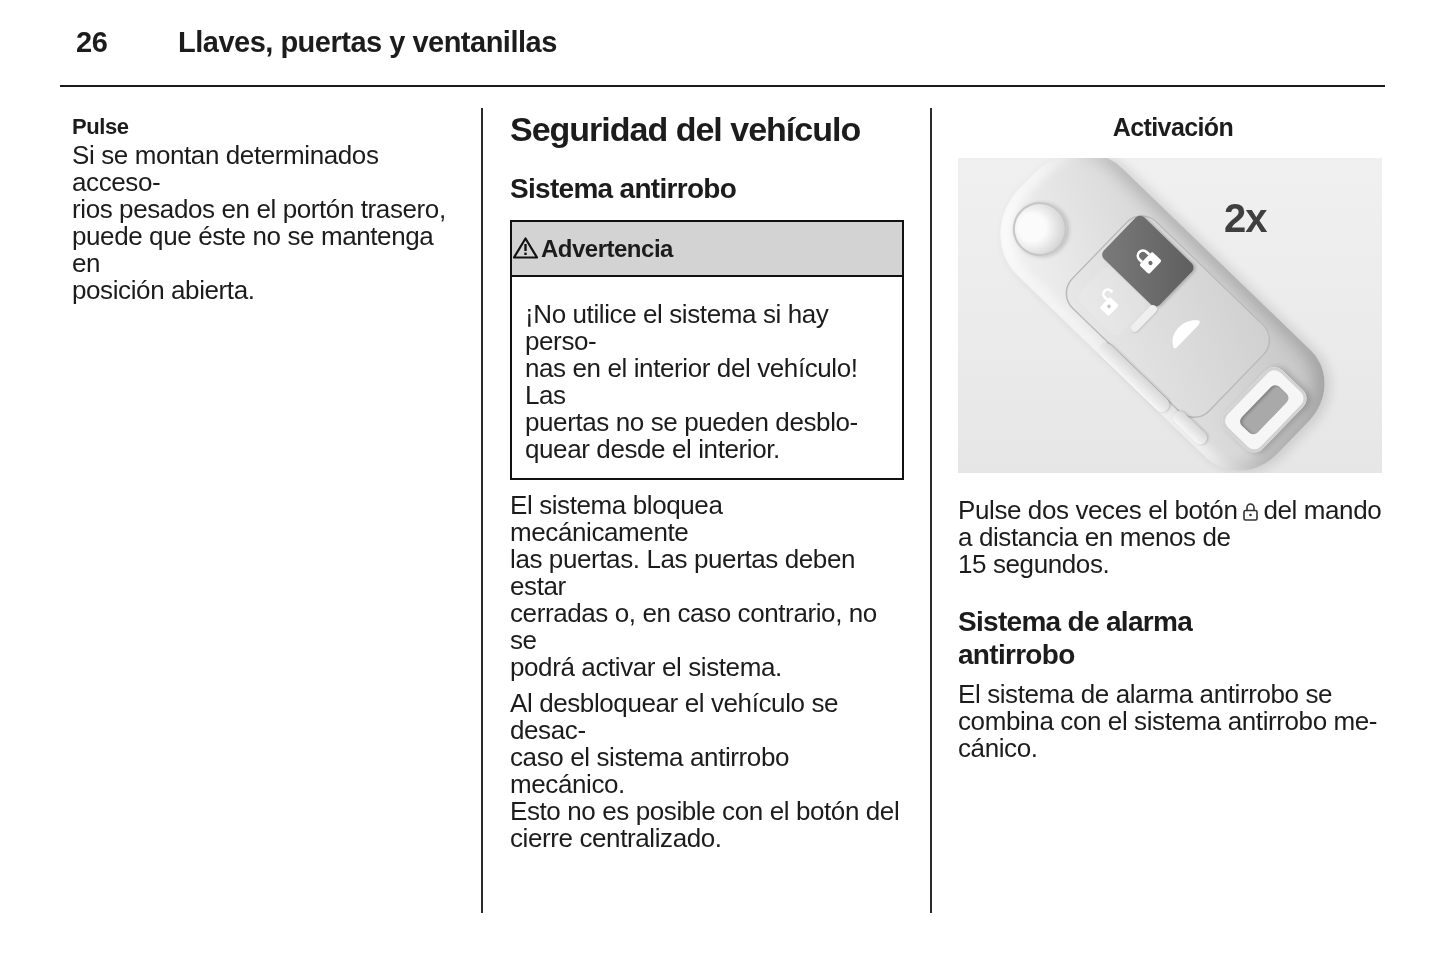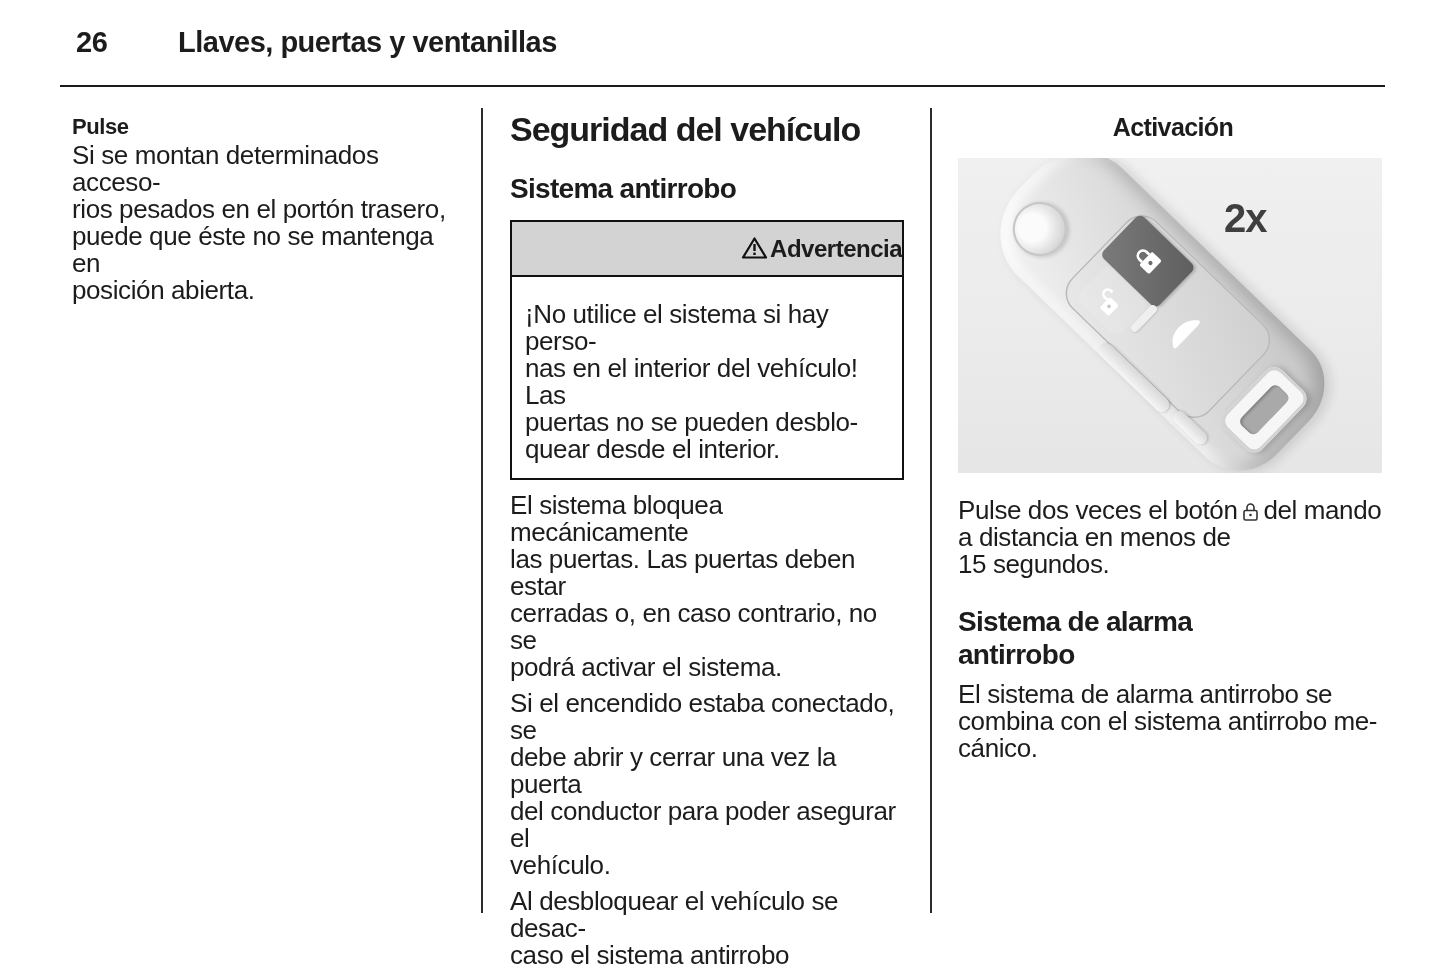--- a/index.html
+++ b/index.html
@@ -57,21 +57,21 @@
     font-size:25px; font-weight:bold; letter-spacing:-0.6px;
     margin:3px 0 16px 0;
     text-align:center;
   }
   .para { margin:0 0 9px 0; }
 
   
   .warning-box { border:2px solid #111; margin:0 0 12px 0; background:#fff; }
   .warning-header {
     background:#d3d3d3; border-bottom:2px solid #111;
-    text-align:right; padding:13px 0 12px 0;
+    text-align:left; padding:13px 0 12px 0;
     font-size:24px; font-weight:bold; letter-spacing:-0.5px;
   }
   .warning-header svg { vertical-align:-3px; margin-right:2px; }
   .warning-body { padding:24px 12px 15px 13px; }
 
   
   .figure {
     position:relative; width:424px; height:315px;
     background:linear-gradient(180deg,#f0f0f0 0%,#ebebeb 55%,#e6e6e6 100%);
     overflow:hidden; margin:0 0 24px 0;
@@ -181,24 +181,20 @@
     <div class="warning-body body-text pre">¡No utilice el sistema si hay perso-
 nas en el interior del vehículo! Las
 puertas no se pueden desblo-
 quear desde el interior.</div>
   </div>
 
   <div class="body-text pre para">El sistema bloquea mecánicamente
 las puertas. Las puertas deben estar
 cerradas o, en caso contrario, no se
 podrá activar el sistema.</div>
-  <div class="body-text pre para">Si el encendido estaba conectado, se
-debe abrir y cerrar una vez la puerta
-del conductor para poder asegurar el
-vehículo.</div>
   <div class="body-text pre para">Al desbloquear el vehículo se desac-
 caso el sistema antirrobo mecánico.
 Esto no es posible con el botón del
 cierre centralizado.</div>
 </div>
 
 <div class="col col-3">
   <div class="h3">Activación</div>
 
   <div class="figure">

